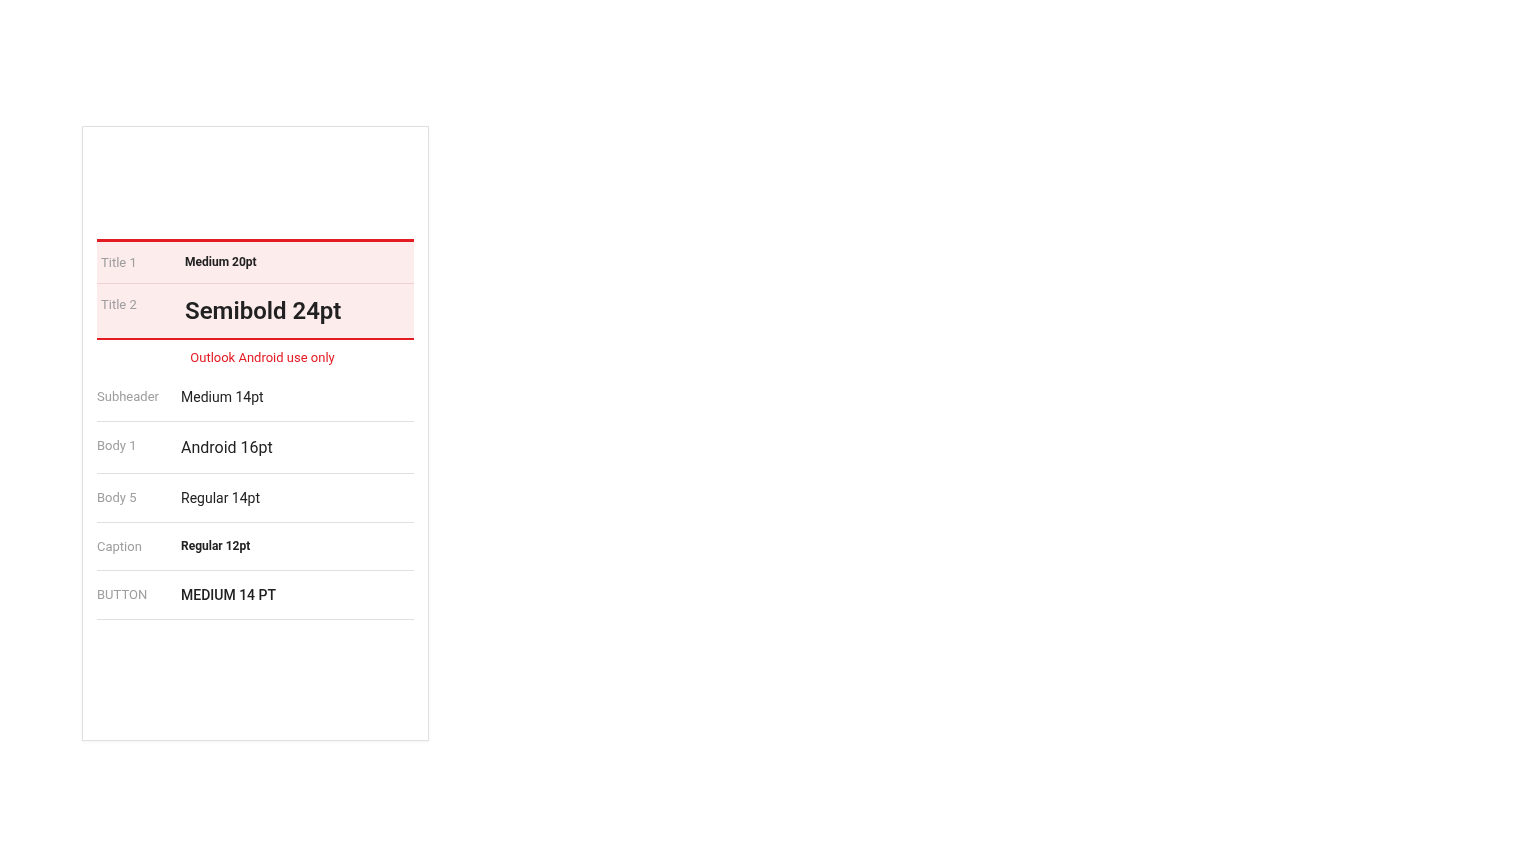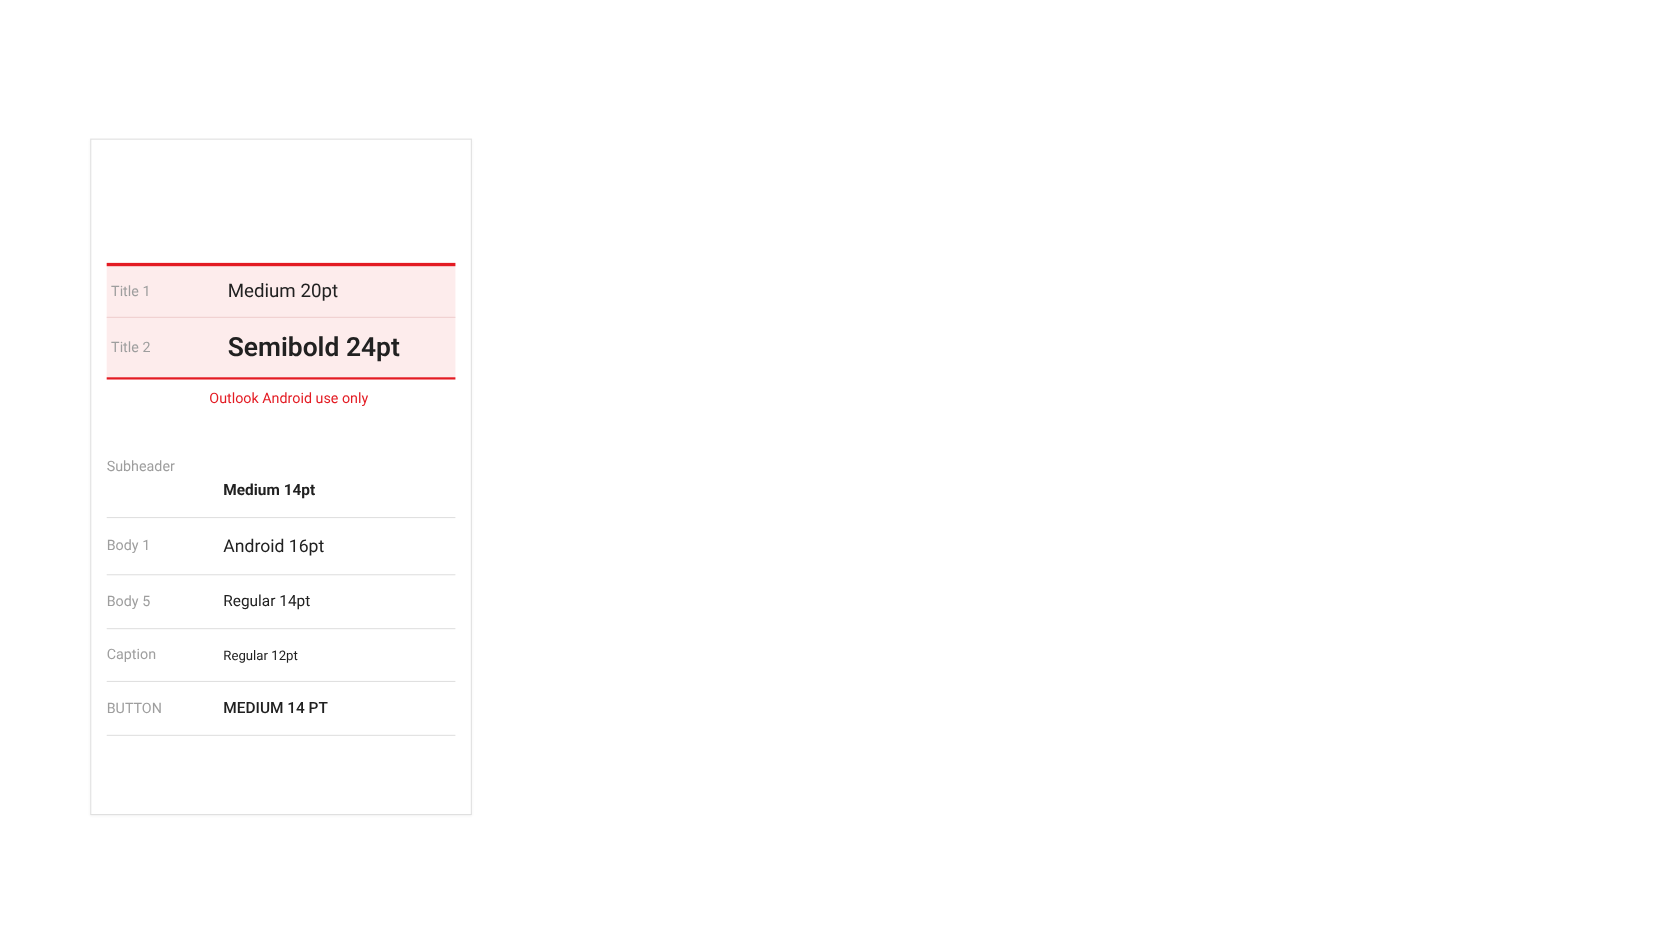--- a/index.html
+++ b/index.html
@@ -27,24 +27,22 @@
       padding-top: 112px;
     }
     .highlight-group {
       border-top: 3px solid #e31b23;
       border-bottom: 2px solid #e31b23;
       background: #fdecec;
       margin: 0 14px;
     }
     .row {
       display: flex;
-      align-items: center;
       border-bottom: 1px solid #e0e0e0;
       padding: 13px 0 13px 4px;
-      gap: 22px;
     }
     .highlight-group .row {
       border-bottom: 1px solid #f0d0d0;
     }
     .highlight-group .row:last-child {
       border-bottom: none;
     }
     .row-label {
       width: 84px;
       font-size: 13px;
@@ -60,43 +58,42 @@
       padding: 10px 0 8px 14px;
       text-align: center;
     }
     .rows-group {
       margin: 0 14px;
     }
     .rows-group .row {
       padding: 16px 0 16px 0;
     }
     .title1 {
-      font-size: 17px;
-      font-weight: 400;
+      font-size: 12px;
+      font-weight: 700;
     }
     .title2 {
       font-size: 24px;
       font-weight: 600;
     }
     .subheader {
       font-size: 14px;
-      font-weight: 700;
-      margin-top: 44px;
+      font-weight: 400;
     }
     .body1 {
       font-size: 16px;
       font-weight: 400;
     }
     .body2 {
       font-size: 14px;
       font-weight: 400;
     }
     .caption {
       font-size: 12px;
-      font-weight: 400;
+      font-weight: 700;
     }
     .button-style {
       font-size: 14px;
       font-weight: 500;
       text-transform: uppercase;
     }
     .button-label {
       text-transform: uppercase;
     }
   </style>

